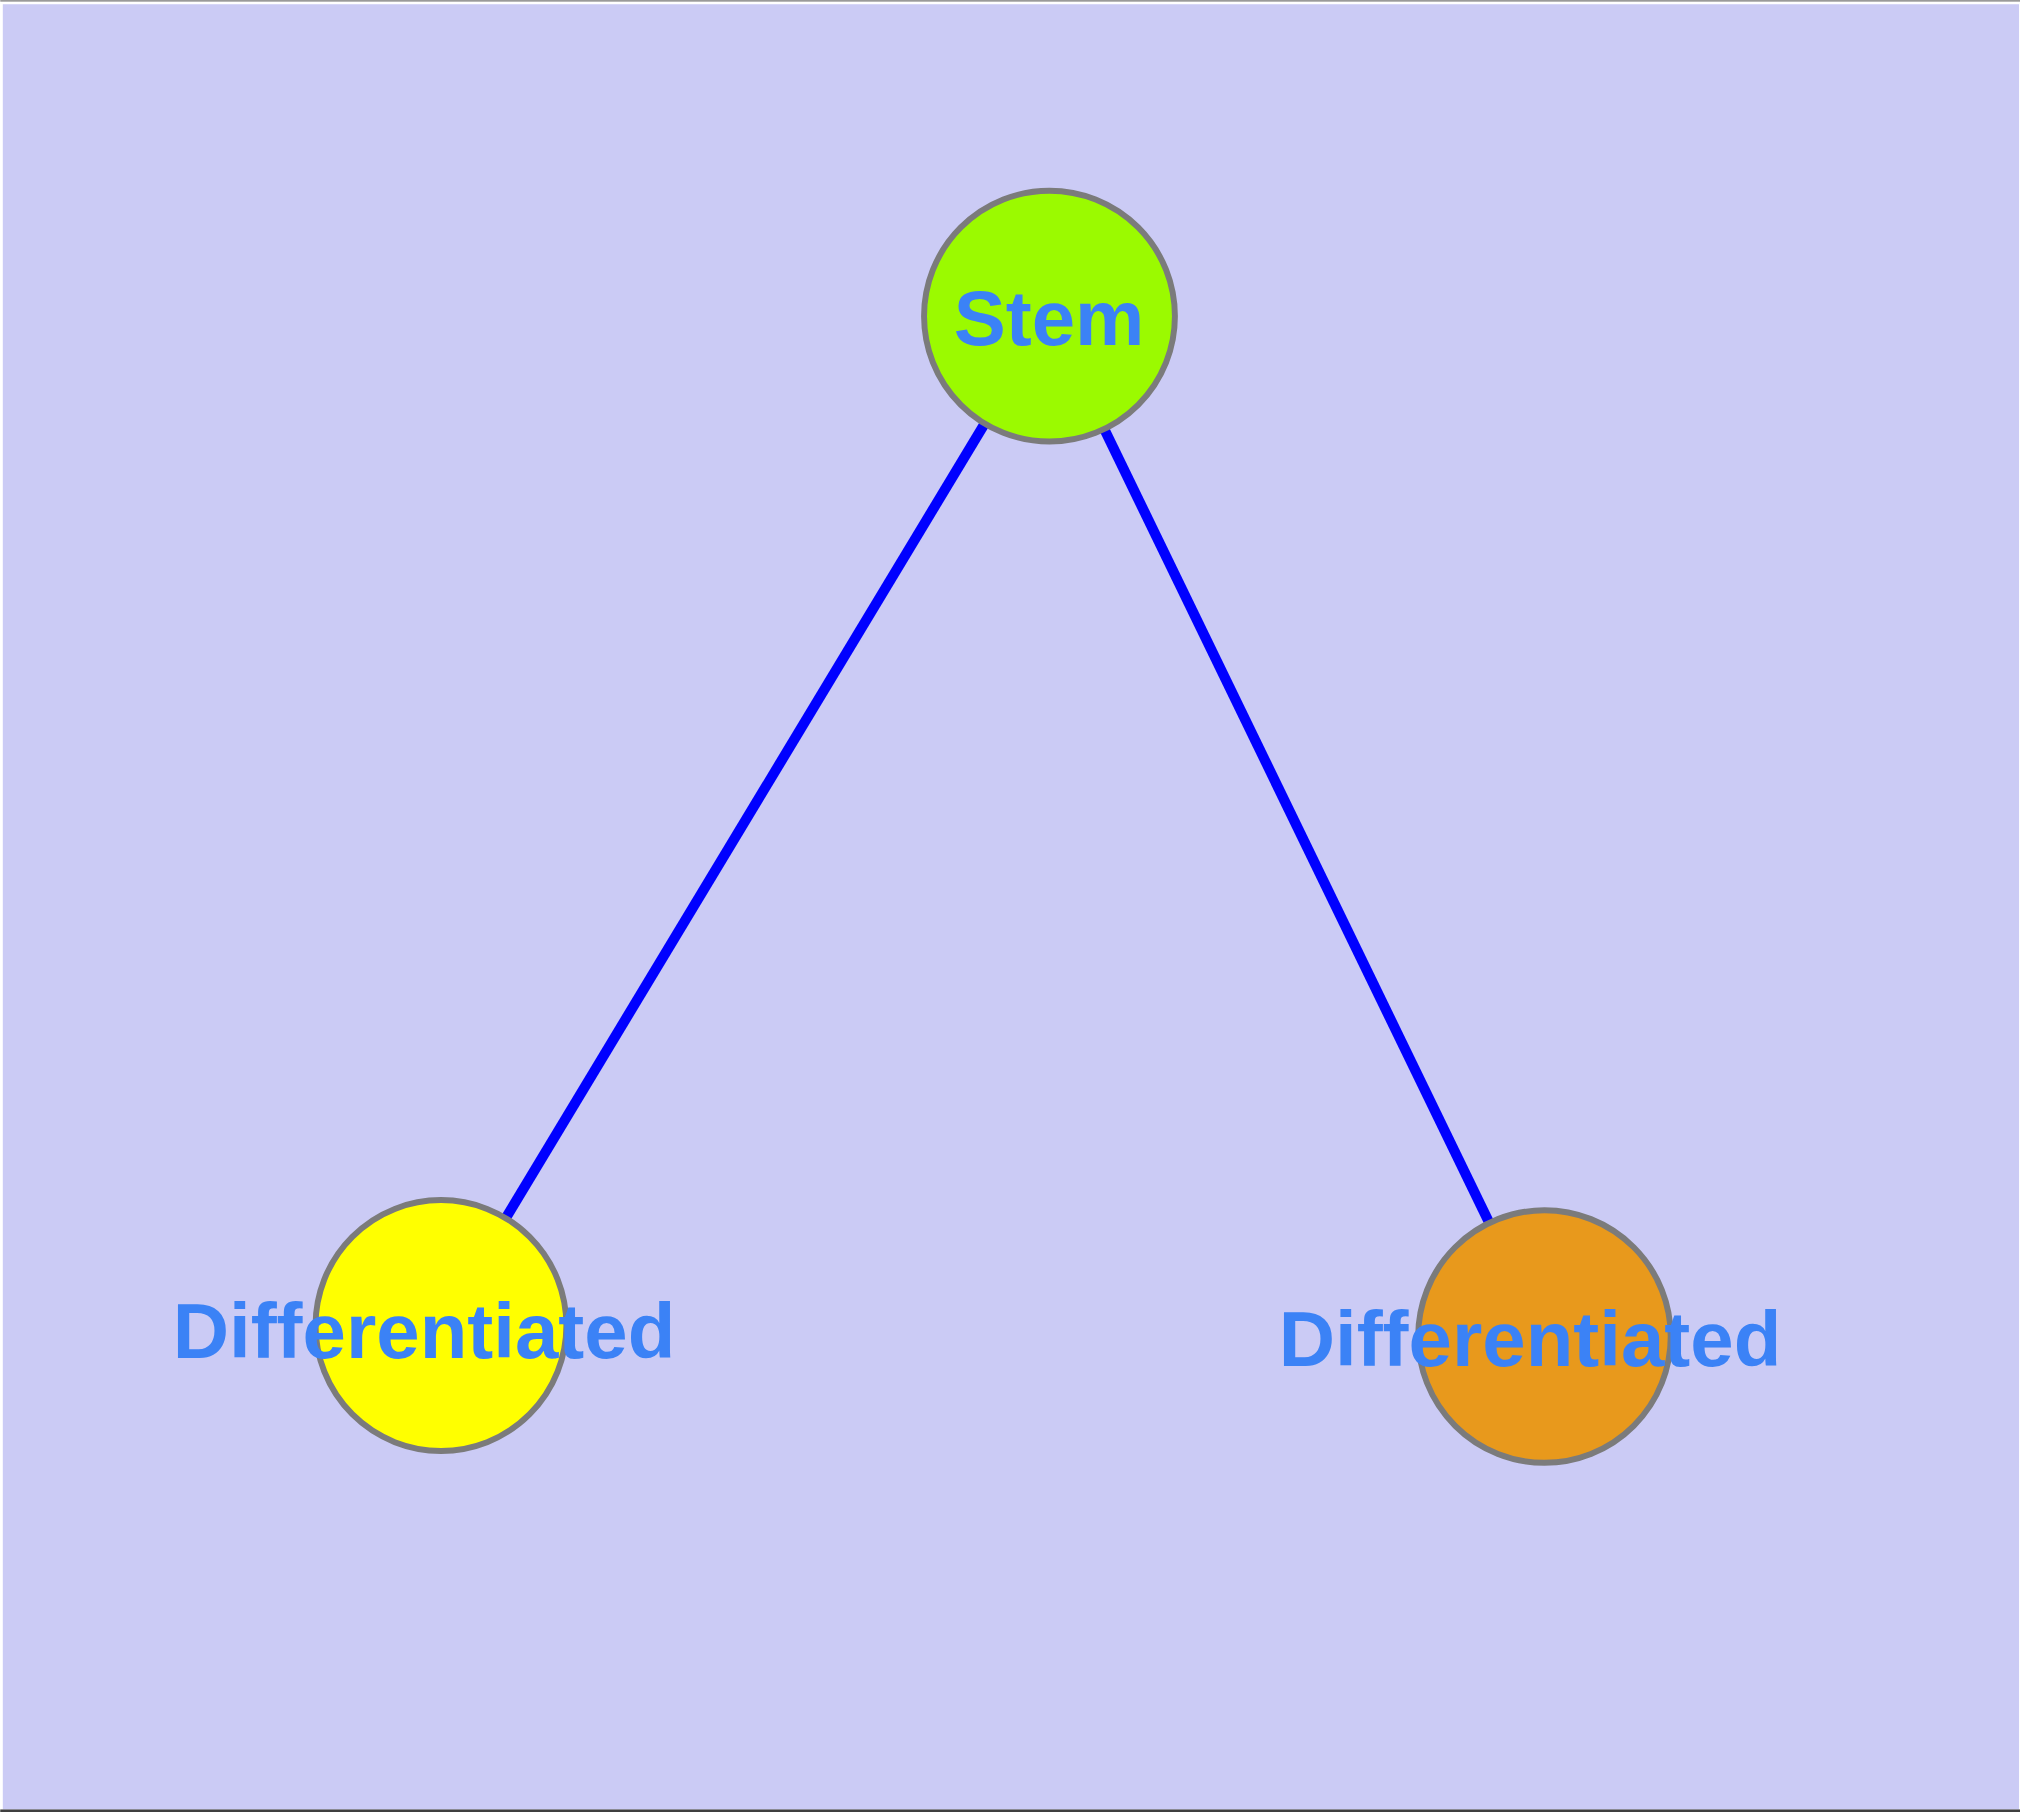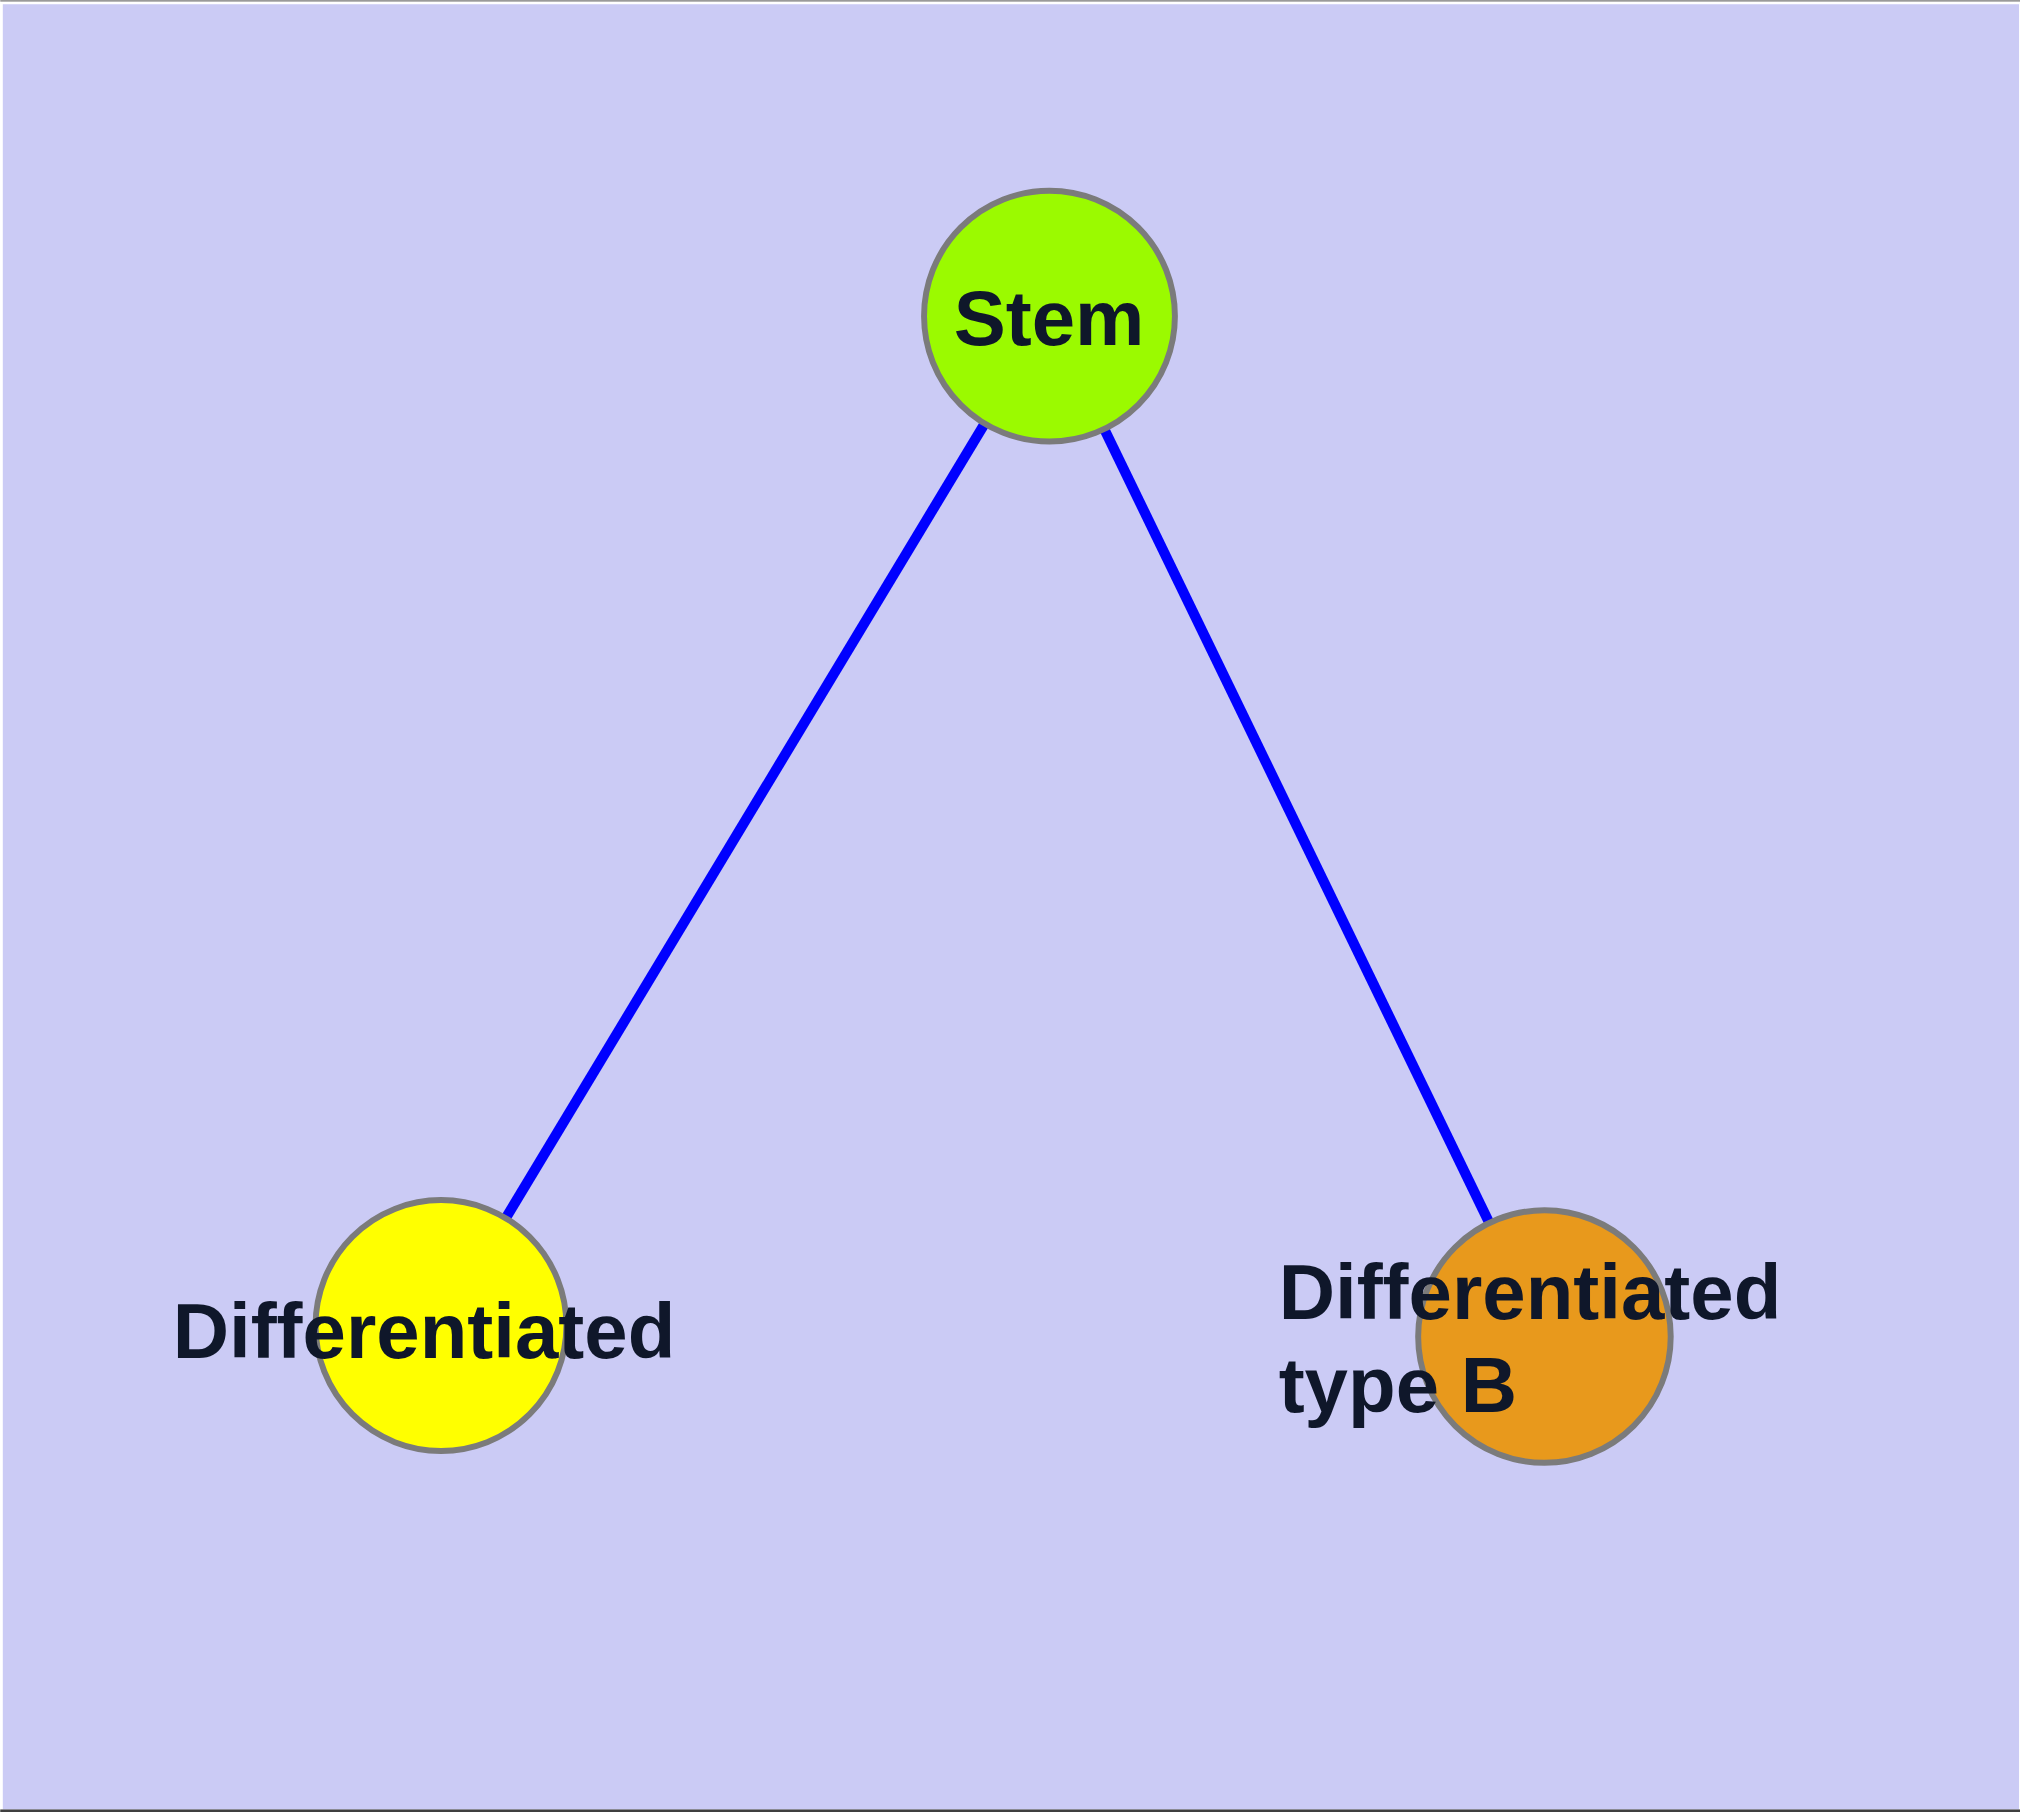--- a/index.html
+++ b/index.html
@@ -26,21 +26,22 @@
     left: 0;
     top: 0;
     display: block;
   }
   .node-label {
     position: absolute;
     transform: translate(-50%, -50%);
     font-weight: bold;
     font-size: 78px;
     line-height: 93px;
-    color: #0f172a;
+    color: #3b82f6;
+    text-align: center;
     white-space: nowrap;
     letter-spacing: 0;
   }
   .label-stem   { left: 1049px; top: 318px; }
   .label-type-a { left: 424px;  top: 1331px; }
   .label-type-b { left: 1530px; top: 1339px; }
 </style>
 </head>
 <body>
 
@@ -64,17 +65,16 @@
   </svg>
 
   <div class="node-label label-stem">Stem</div>
 
   <div class="node-label label-type-a">
     <div>Differentiated</div>
   </div>
 
   <div class="node-label label-type-b">
     <div>Differentiated</div>
-    <div>type B</div>
   </div>
 
 </div>
 
 
 </body></html>

